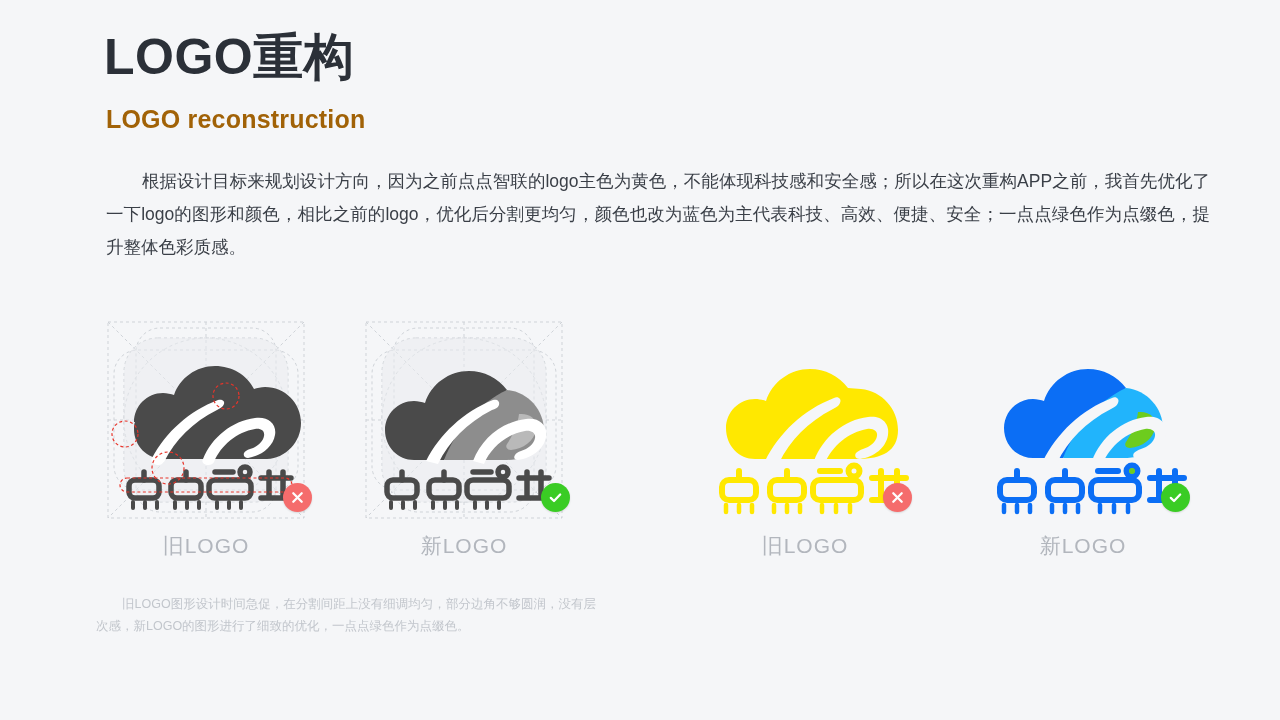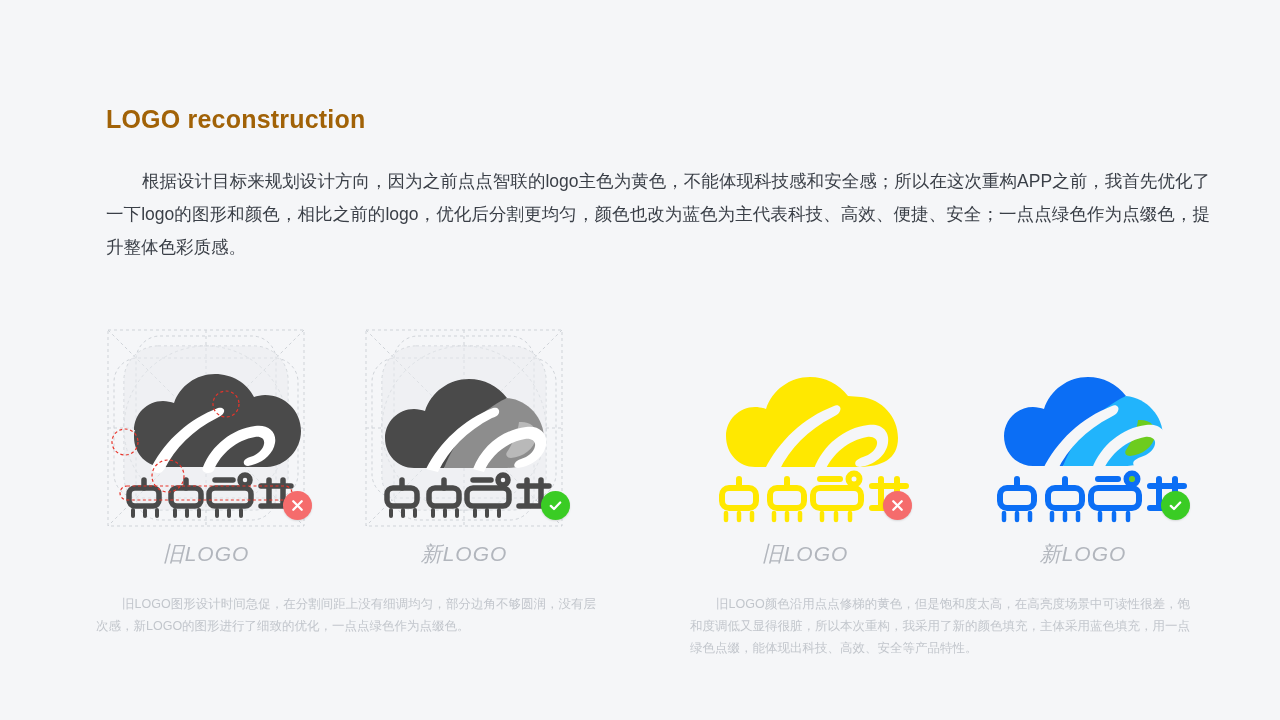--- a/index.html
+++ b/index.html
@@ -62,24 +62,23 @@
   }
   .group {
     position: absolute;
     top: 0;
   }
   .group.left  { left: 96px;  width: 512px; }
   .group.right { left: 680px; width: 532px; }
 
   .pair {
     position: absolute;
-    top: 8px;
+    top: 0;
     width: 220px;
     height: 250px;
-    font-style: italic;
   }
   .pair.a { left: 0; }
   .pair.b { left: 258px; }
 
   .group.right .pair { width: 250px; }
   .group.right .pair.a { left: 0; }
   .group.right .pair.b { left: 278px; }
 
   
   .frame {
@@ -143,20 +142,21 @@
     text-indent: 26px;
   }
   .note.left  { left: 96px;  top: 593px; width: 500px; }
   .note.right { left: 690px; top: 593px; width: 500px; }
 </style>
 </head>
 <body>
 
 <div class="page">
 
+  <div class="title">LOGO重构</div>
   <div class="subtitle">LOGO reconstruction</div>
   <div class="intro">根据设计目标来规划设计方向，因为之前点点智联的logo主色为黄色，不能体现科技感和安全感；所以在这次重构APP之前，我首先优化了一下logo的图形和颜色，相比之前的logo，优化后分割更均匀，颜色也改为蓝色为主代表科技、高效、便捷、安全；一点点绿色作为点缀色，提升整体色彩质感。</div>
 
   <div class="showcase">
 
     <div class="group left">
 
       <div class="pair a">
         <div class="frame">
 
@@ -370,15 +370,14 @@
               <path d="M3 8.4 6.4 11.8 13 4.8" fill="none" stroke="#ffffff" stroke-width="2.4" stroke-linecap="round" stroke-linejoin="round"></path>
             </svg>
           </div>
         </div>
         <div class="caption">新LOGO</div>
       </div>
     </div>
   </div>
 
   <div class="note left">旧LOGO图形设计时间急促，在分割间距上没有细调均匀，部分边角不够圆润，没有层次感，新LOGO的图形进行了细致的优化，一点点绿色作为点缀色。</div>
-  <div class="note right">旧LOGO颜色沿用点点修梯的黄色，但是饱和度太高，在高亮度场景中可读性很差，饱和度调低又显得很脏，所以本次重构，我采用了新的颜色填充，主体采用蓝色填充，用一点绿色点缀，能体现出科技、高效、安全等产品特性。</div>
 
 </div>
 
 </body></html>

